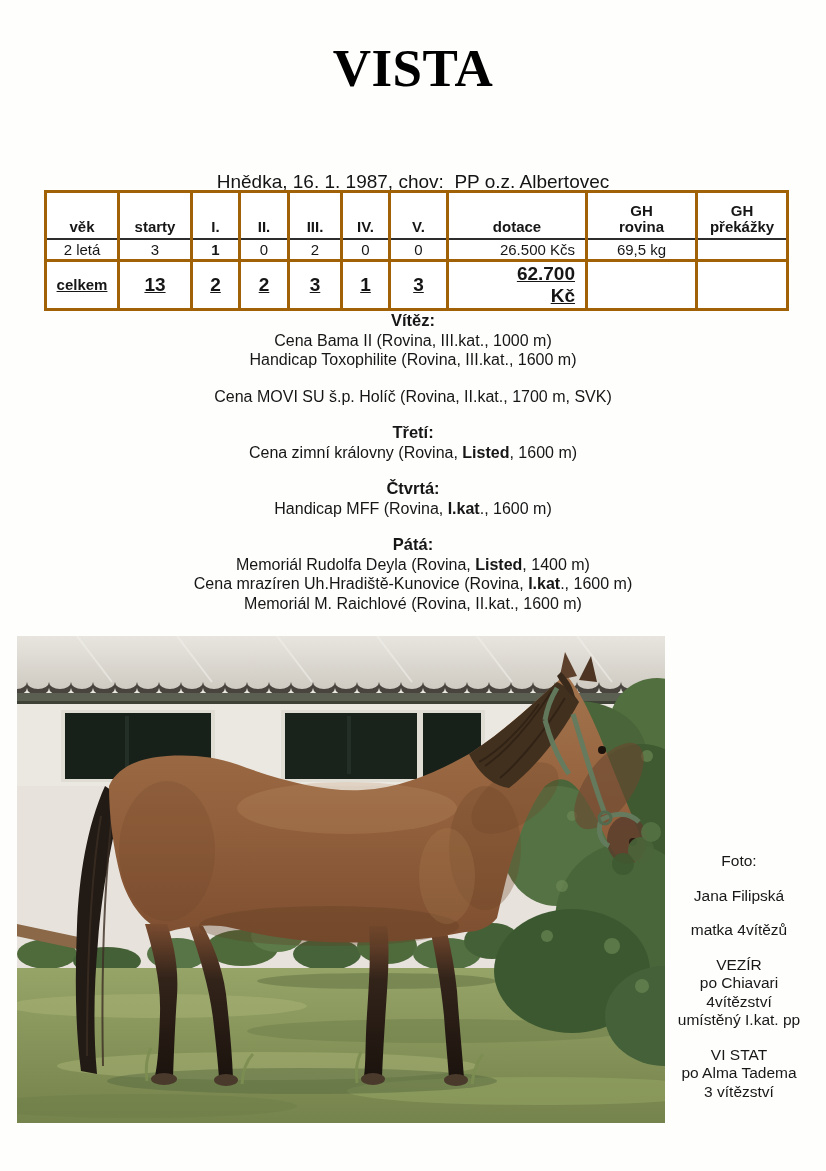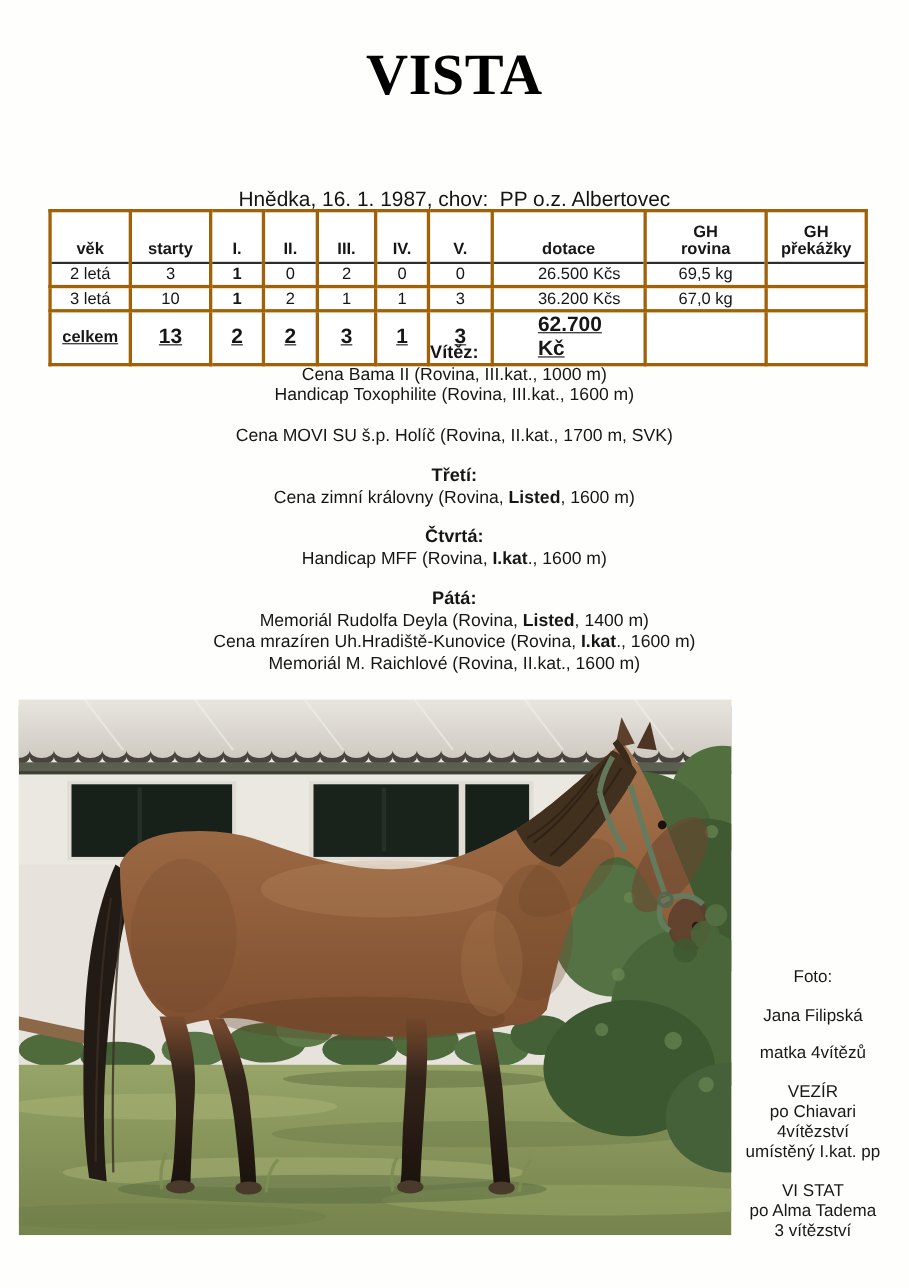--- a/index.html
+++ b/index.html
@@ -41,38 +41,38 @@
     text-align:center; font-size:15px; line-height:17px; padding:1px 2px;
     border-top:1.5px solid #2d2d2d;
   }
   table.stats tbody tr { height:20px; }
   table.stats tbody tr.total { height:27px;text-decoration:underline; }
   table.stats tbody tr.total td {
     font-weight:bold; font-size:19px; line-height:22px;
     border-top:2px solid #2d2d2d;
   }
   table.stats tbody tr.total td.c0 { font-size:15px; }
-  table.stats td.c7 { text-align:left; padding-right:10px;padding-left:40px; }
+  table.stats td.c7 { text-align:right; padding-right:10px;padding-left:40px; }
   table.stats tbody tr:not(.total) td.c2 { font-weight:bold; }
   
   .results {
     position:absolute; top:311px; left:0; width:100%;
     text-align:center; font-size:16px; line-height:19.5px;
   }
   .results .section { margin-bottom:17px; }
   .results .heading { font-weight:bold; font-size:16.5px; }
   
   .photo {
     position:absolute; left:17px; top:636px; width:648px; height:487px;
     overflow:hidden; background:#ebe8e2;
   }
   .photo svg { display:block; }
   
   .sidebar {
-    position:absolute; left:665px; top:880px; width:148px;
+    position:absolute; left:665px; top:852px; width:148px;
     text-align:center; font-size:15.5px; line-height:18.5px; color:#181818;
   }
   .sidebar .sb-block { margin-bottom:16px; }
 </style>
 </head>
 <body>
 
 <div class="page">
 
   <h1 class="title">VISTA</h1>
@@ -117,32 +117,20 @@
           <td class="c1">3</td>
           <td class="c2">1</td>
           <td class="c3">0</td>
           <td class="c4">2</td>
           <td class="c5">0</td>
           <td class="c6">0</td>
           <td class="c7">26.500 Kčs</td>
           <td class="c8">69,5 kg</td>
           <td class="c9"></td>
         </tr>
-        <tr>
-          <td class="c0">3 letá</td>
-          <td class="c1">10</td>
-          <td class="c2">1</td>
-          <td class="c3">2</td>
-          <td class="c4">1</td>
-          <td class="c5">1</td>
-          <td class="c6">3</td>
-          <td class="c7">36.200 Kčs</td>
-          <td class="c8">67,0 kg</td>
-          <td class="c9"></td>
-        </tr>
         <tr class="total">
           <td class="c0">celkem</td>
           <td class="c1">13</td>
           <td class="c2">2</td>
           <td class="c3">2</td>
           <td class="c4">3</td>
           <td class="c5">1</td>
           <td class="c6">3</td>
           <td class="c7">62.700 Kč</td>
           <td class="c8"></td>

